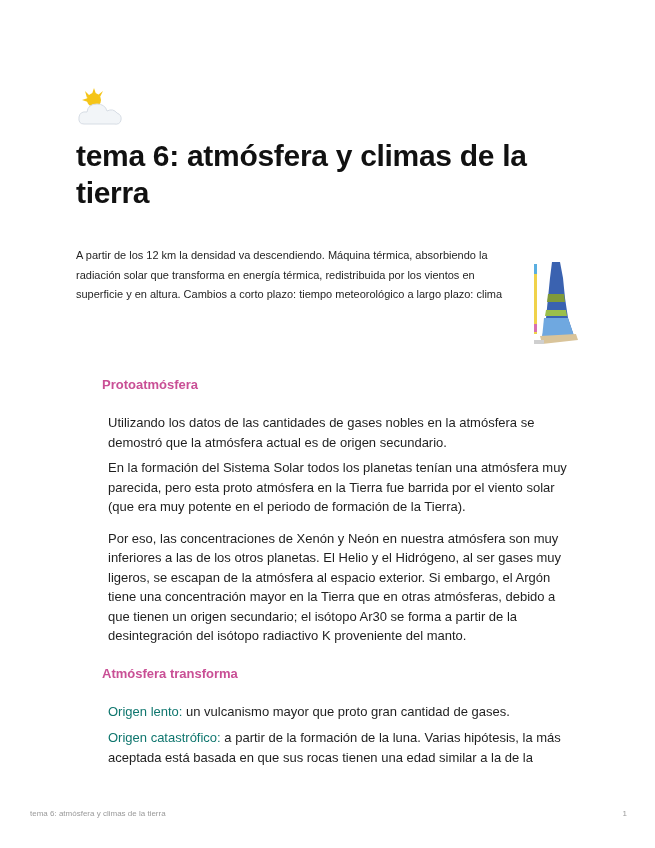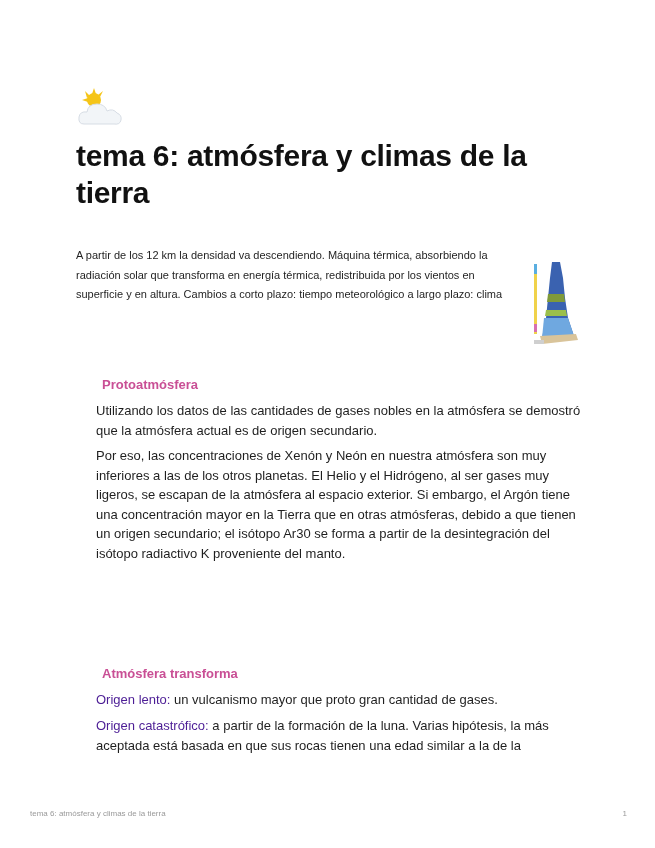--- a/index.html
+++ b/index.html
@@ -5,22 +5,22 @@
   html, body { margin: 0; padding: 0; background: #ffffff; }
   body { width: 655px; height: 848px; position: relative; overflow: hidden;
          font-family: "Liberation Sans", "DejaVu Sans", sans-serif; color: #1f1f1f; }
   .page-icon { position: absolute; left: 76px; top: 88px; width: 48px; height: 40px; }
   .title { position: absolute; left: 76px; top: 137px; width: 520px; margin: 0;
            font-size: 30px; line-height: 37px; font-weight: bold; color: #111; letter-spacing: -0.3px; }
   .intro { position: absolute; left: 76px; top: 246px; width: 440px; font-size: 11px; line-height: 19.5px; }
   .figure { position: absolute; left: 530px; top: 258px; width: 52px; height: 90px; }
   .section-heading { position: absolute; left: 76px; font-size: 13px; font-weight: bold; color: #c94f95; margin-left: 26px; }
   .block { position: absolute; left: 96px; width: 490px; font-size: 13px; line-height: 19.5px; }
-  .block p { margin: 0; }
-  .term { color: #4c1d95; }
+  .block p { margin: 12px; }
+  .term { color: #0f766e; }
   .footer-left { position: absolute; left: 30px; top: 809px; font-size: 8px; color: #9a9a9a; }
   .footer-right { position: absolute; right: 28px; top: 809px; font-size: 8px; color: #9a9a9a; }
 </style>
 </head>
 <body>
 
 <div class="page-icon">
   <svg width="48" height="40" viewBox="0 0 48 40">
     <g fill="#f5c518">
       <circle cx="18" cy="12" r="7"></circle>
@@ -51,20 +51,21 @@
   </svg>
 </div>
 
 <div class="section-heading" style="top:377px;">Protoatmósfera</div>
 
 <div class="block" style="top:401px;">
   <p>Utilizando los datos de las cantidades de gases nobles en la atmósfera se demostró que la atmósfera actual es de origen secundario.</p>
 </div>
 
 <div class="block" style="top:446px;">
+  <p>En la formación del Sistema Solar todos los planetas tenían una atmósfera muy parecida, pero esta proto atmósfera en la Tierra fue barrida por el viento solar (que era muy potente en el periodo de formación de la Tierra).</p>
   <p>Por eso, las concentraciones de Xenón y Neón en nuestra atmósfera son muy inferiores a las de los otros planetas. El Helio y el Hidrógeno, al ser gases muy ligeros, se escapan de la atmósfera al espacio exterior. Si embargo, el Argón tiene una concentración mayor en la Tierra que en otras atmósferas, debido a que tienen un origen secundario; el isótopo Ar30 se forma a partir de la desintegración del isótopo radiactivo K proveniente del manto.</p>
 </div>
 
 <div class="section-heading" style="top:666px;">Atmósfera transforma</div>
 
 <div class="block" style="top:690px;">
   <p><span class="term">Origen lento:</span><span> un vulcanismo mayor que proto gran cantidad de gases.</span></p>
 </div>
 
 <div class="block" style="top:716px;">

